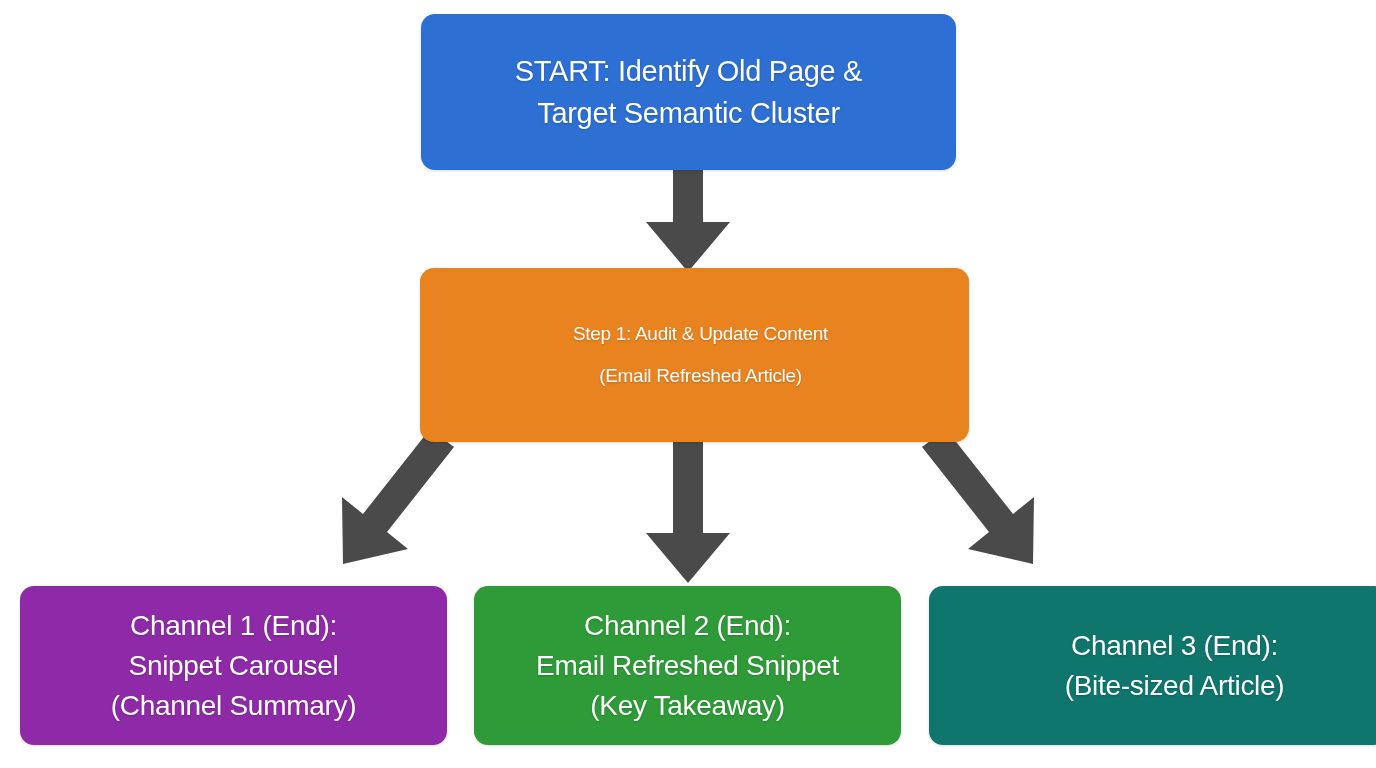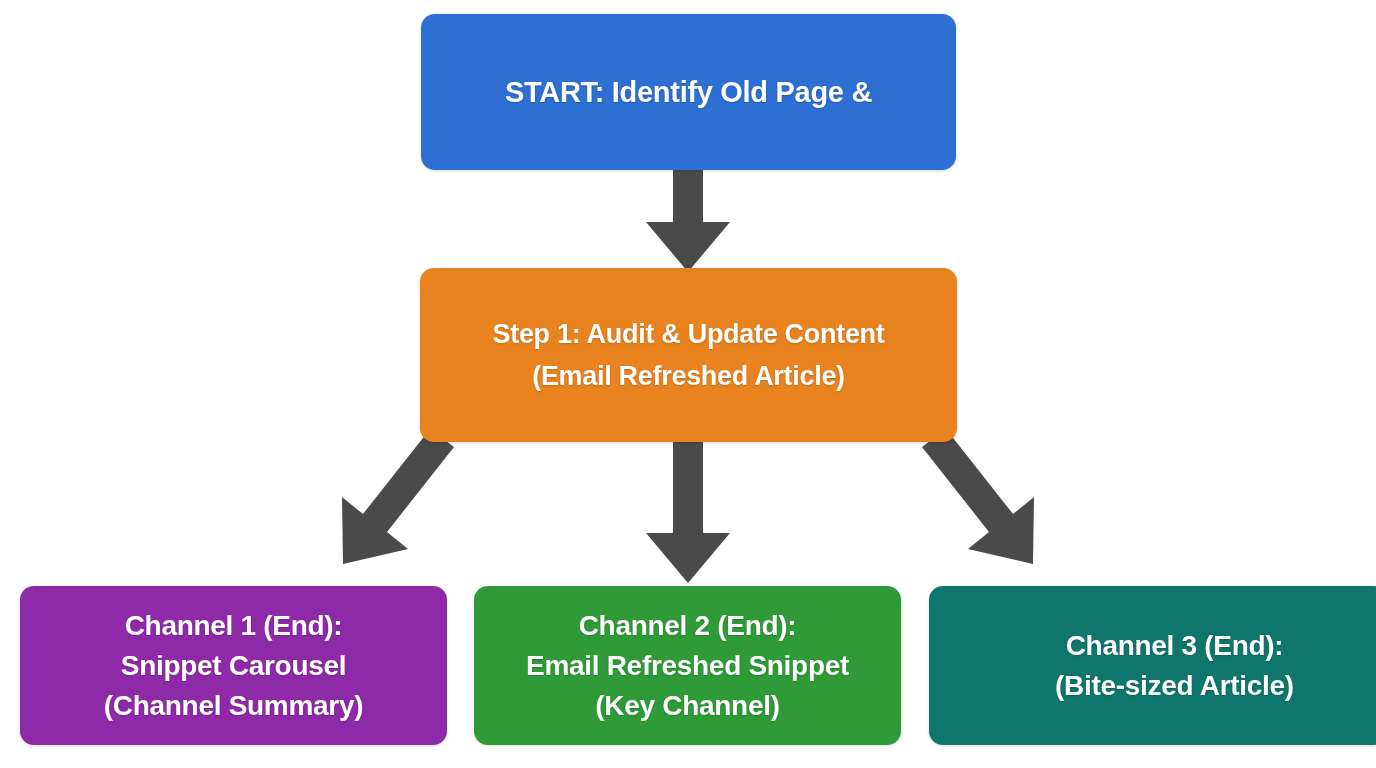--- a/index.html
+++ b/index.html
@@ -27,38 +27,39 @@
   }
   .node {
     position: absolute;
     border-radius: 14px;
     display: flex;
     flex-direction: column;
     align-items: center;
     justify-content: center;
     text-align: center;
     color: #ffffff;
-    font-weight: bold;
+    font-weight: normal;
     text-shadow: 0 1px 2px rgba(0,0,0,0.18);
     box-shadow: 0 1px 3px rgba(0,0,0,0.15);
   }
   .node .line {
     white-space: nowrap;
   }
   .node-start {
     left: 421px; top: 14px;
     width: 535px; height: 156px;
     font-size: 29px; line-height: 42px;
     letter-spacing: -0.3px;
   }
   .node-step1 {
     left: 420px; top: 268px;
     width: 537px; height: 174px;
-    font-size: 27px; line-height: 42px;
+    font-size: 19px; line-height: 42px;
     letter-spacing: -0.3px;
+    padding-left: 12px;
   }
   .node-channel {
     top: 586px;
     width: 427px; height: 159px;
     font-size: 28px; line-height: 40px;
     letter-spacing: -0.3px;
   }
   .node-channel1 { left: 20px; }
   .node-channel2 { left: 474px; }
   .node-channel3 { left: 929px; }
@@ -70,37 +71,38 @@
 
   <svg class="arrow-layer" viewBox="0 0 1376 768">
     <polygon points="673,168 703,168 703,222 730,222 688,272 646,222 673,222" fill="#4a4a4a"></polygon>
     <polygon points="430,429 363,514 342,497 343,564 408,549 387,532 454,447" fill="#4a4a4a"></polygon>
     <polygon points="673,441 703,441 703,533 730,533 688,583 646,533 673,533" fill="#4a4a4a"></polygon>
     <polygon points="922,447 989,532 968,549 1033,564 1034,497 1013,514 946,429" fill="#4a4a4a"></polygon>
   </svg>
 
   <div class="node node-start" style="background-color: rgb(45, 111, 211);">
     <div class="line">START: Identify Old Page &amp;</div>
+    <div class="line">Target Semantic Cluster</div>
   </div>
 
   <div class="node node-step1" style="background-color: rgb(232, 131, 31);">
     <div class="line">Step 1: Audit &amp; Update Content</div>
     <div class="line">(Email Refreshed Article)</div>
   </div>
 
   <div class="node node-channel node-channel1" style="background-color: rgb(142, 42, 168);">
     <div class="line">Channel 1 (End):</div>
     <div class="line">Snippet Carousel</div>
     <div class="line">(Channel Summary)</div>
   </div>
 
   <div class="node node-channel node-channel2" style="background-color: rgb(46, 155, 56);">
     <div class="line">Channel 2 (End):</div>
     <div class="line">Email Refreshed Snippet</div>
-    <div class="line">(Key Channel)</div>
+    <div class="line">(Key Takeaway)</div>
   </div>
 
   <div class="node node-channel node-channel3" style="background-color: #0f766e; padding-left: 32px;">
     <div class="line">Channel 3 (End):</div>
     <div class="line">(Bite-sized Article)</div>
   </div>
 
 </div>
 
 </body></html>

